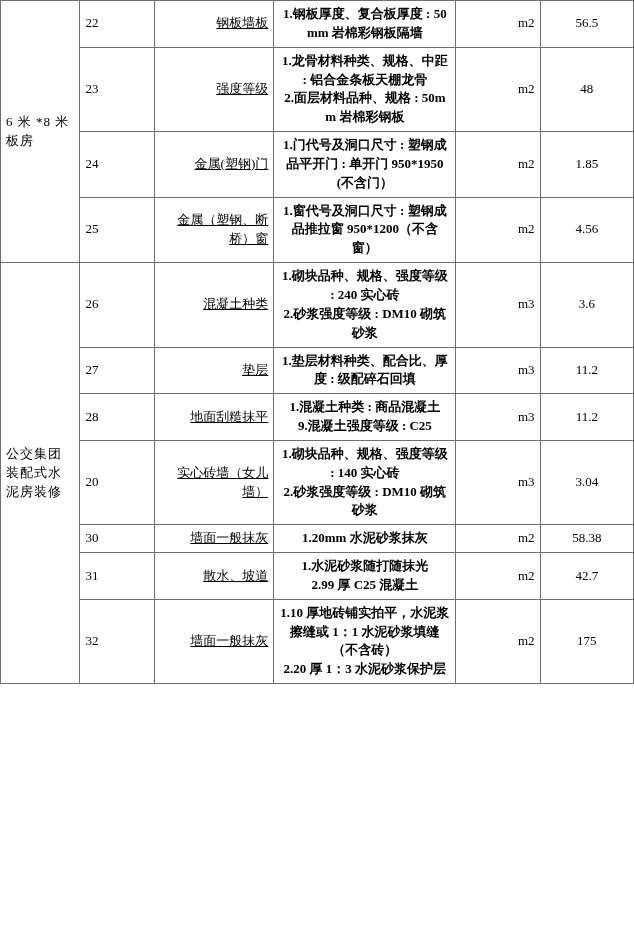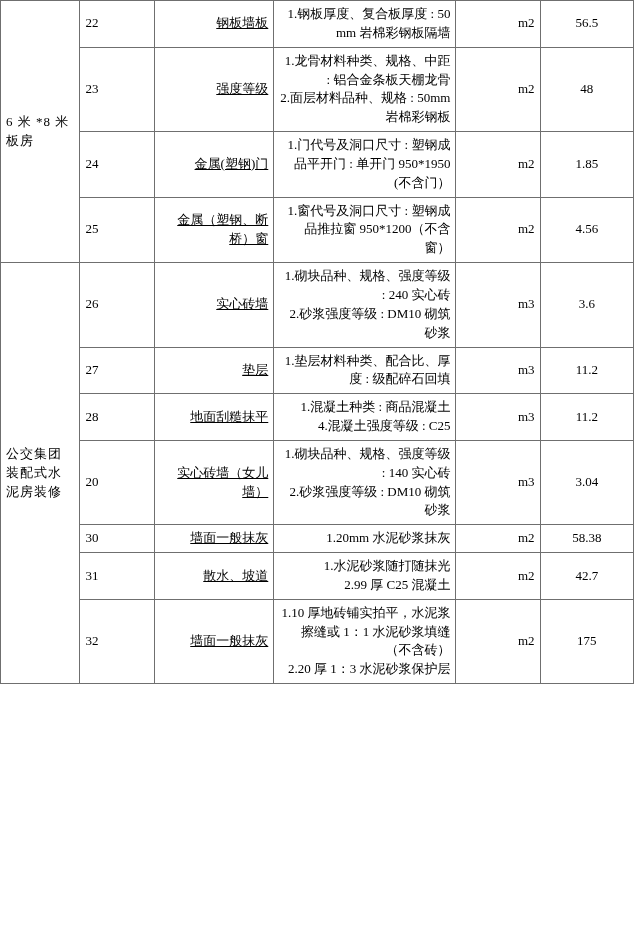--- a/index.html
+++ b/index.html
@@ -42,23 +42,24 @@
   }
   td.seq {
     text-align: left;
   }
   td.name {
     text-align: right;
     line-height: 1.6;
     text-decoration: underline;
   }
   td.desc {
-    text-align: right;
+    text-align: center;
     line-height: 1.55;
     white-space: pre-line;
+    font-weight: bold;
   }
   td.unit {
     text-align: right;
   }
   td.qty {
     text-align: center;
   }
   .firstrow td { border-top: 1px solid #6f6f6f; }
 </style>
 </head>
@@ -102,38 +103,38 @@
       <td class="seq">25</td>
       <td class="name">金属（塑钢、断桥）窗</td>
       <td class="desc">1.窗代号及洞口尺寸 : 塑钢成品推拉窗 950*1200（不含窗）</td>
       <td class="unit">m2</td>
       <td class="qty">4.56</td>
     </tr>
 
     <tr>
       <td class="group" rowspan="7">公交集团装配式水泥房装修</td>
       <td class="seq">26</td>
-      <td class="name">实心砖墙</td>
+      <td class="name">混凝土种类</td>
       <td class="desc">1.砌块品种、规格、强度等级 : 240 实心砖
 2.砂浆强度等级 : DM10 砌筑砂浆</td>
       <td class="unit">m3</td>
       <td class="qty">3.6</td>
     </tr>
     <tr>
       <td class="seq">27</td>
       <td class="name">垫层</td>
       <td class="desc">1.垫层材料种类、配合比、厚度 : 级配碎石回填</td>
       <td class="unit">m3</td>
       <td class="qty">11.2</td>
     </tr>
     <tr>
       <td class="seq">28</td>
       <td class="name">地面刮糙抹平</td>
       <td class="desc">1.混凝土种类 : 商品混凝土
-4.混凝土强度等级 : C25</td>
+9.混凝土强度等级 : C25</td>
       <td class="unit">m3</td>
       <td class="qty">11.2</td>
     </tr>
     <tr>
       <td class="seq">20</td>
       <td class="name">实心砖墙（女儿墙）</td>
       <td class="desc">1.砌块品种、规格、强度等级 : 140 实心砖
 2.砂浆强度等级 : DM10 砌筑砂浆</td>
       <td class="unit">m3</td>
       <td class="qty">3.04</td>

